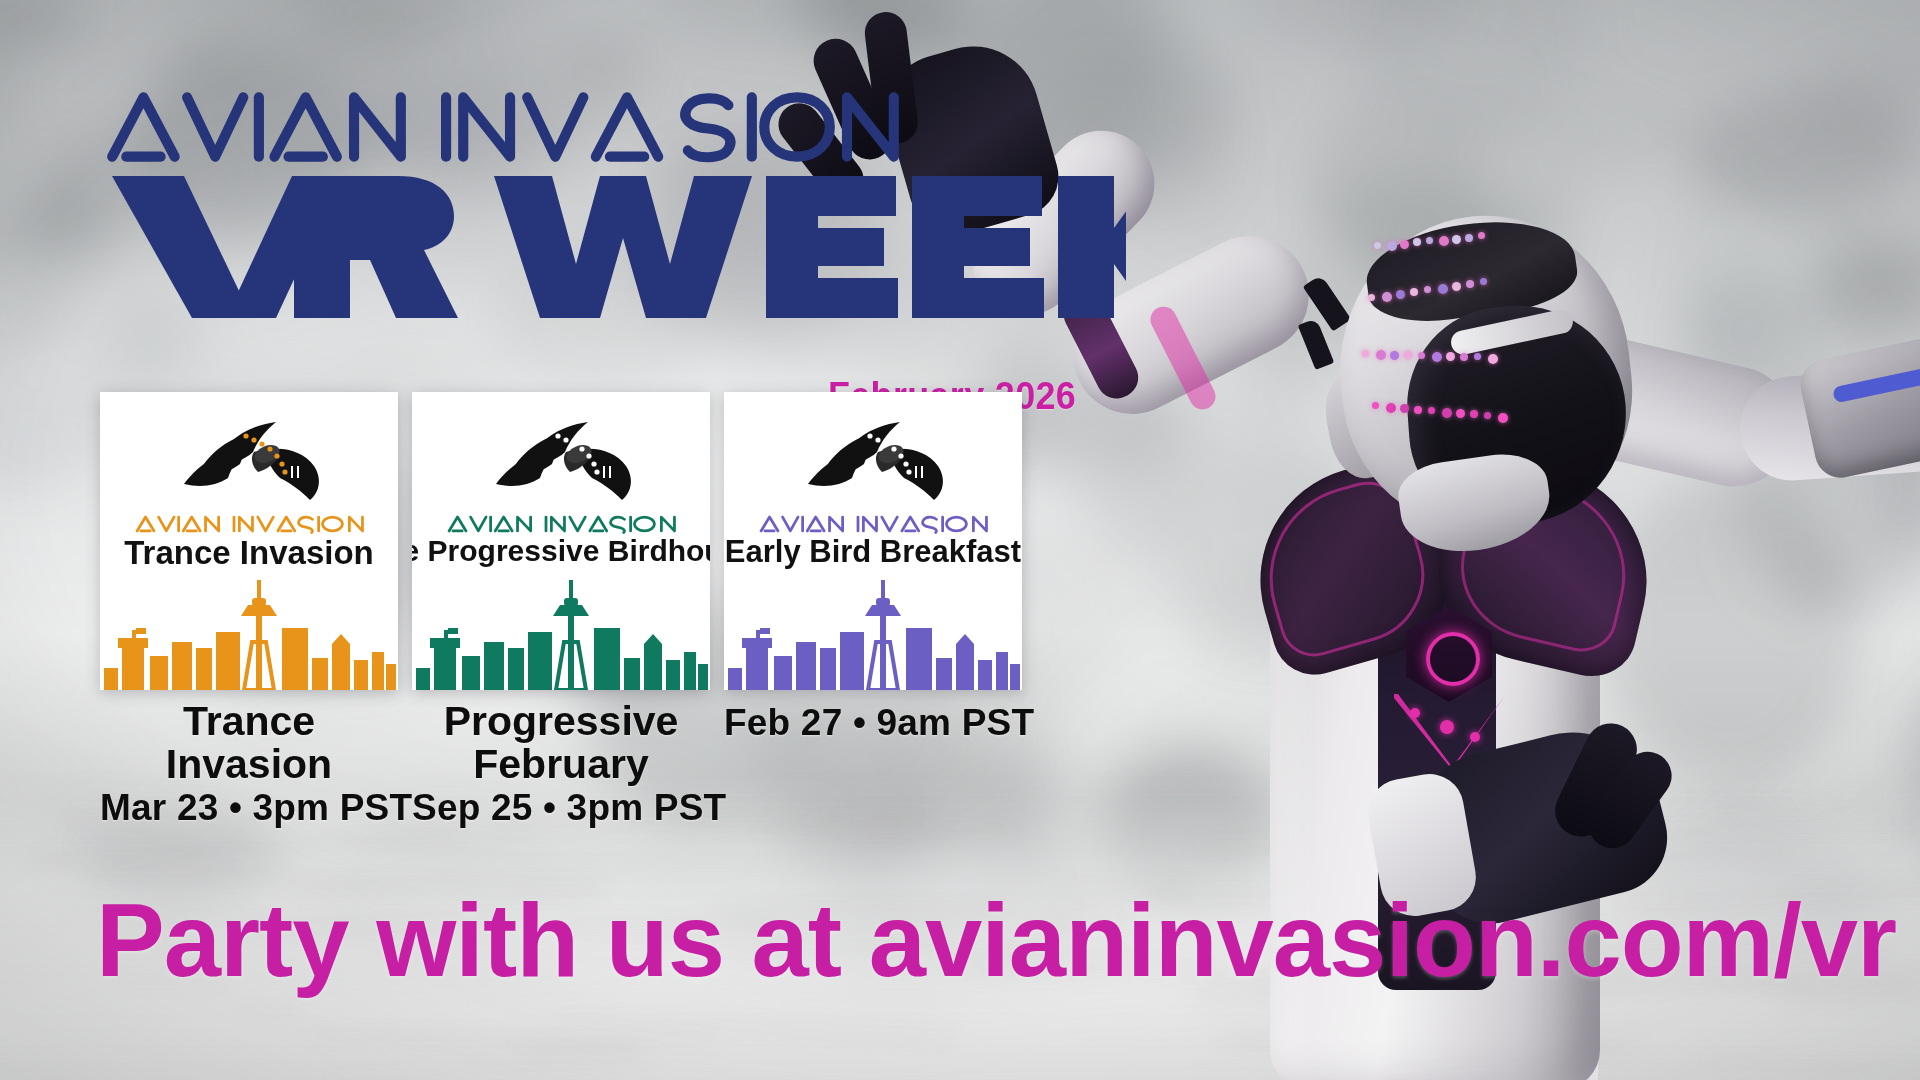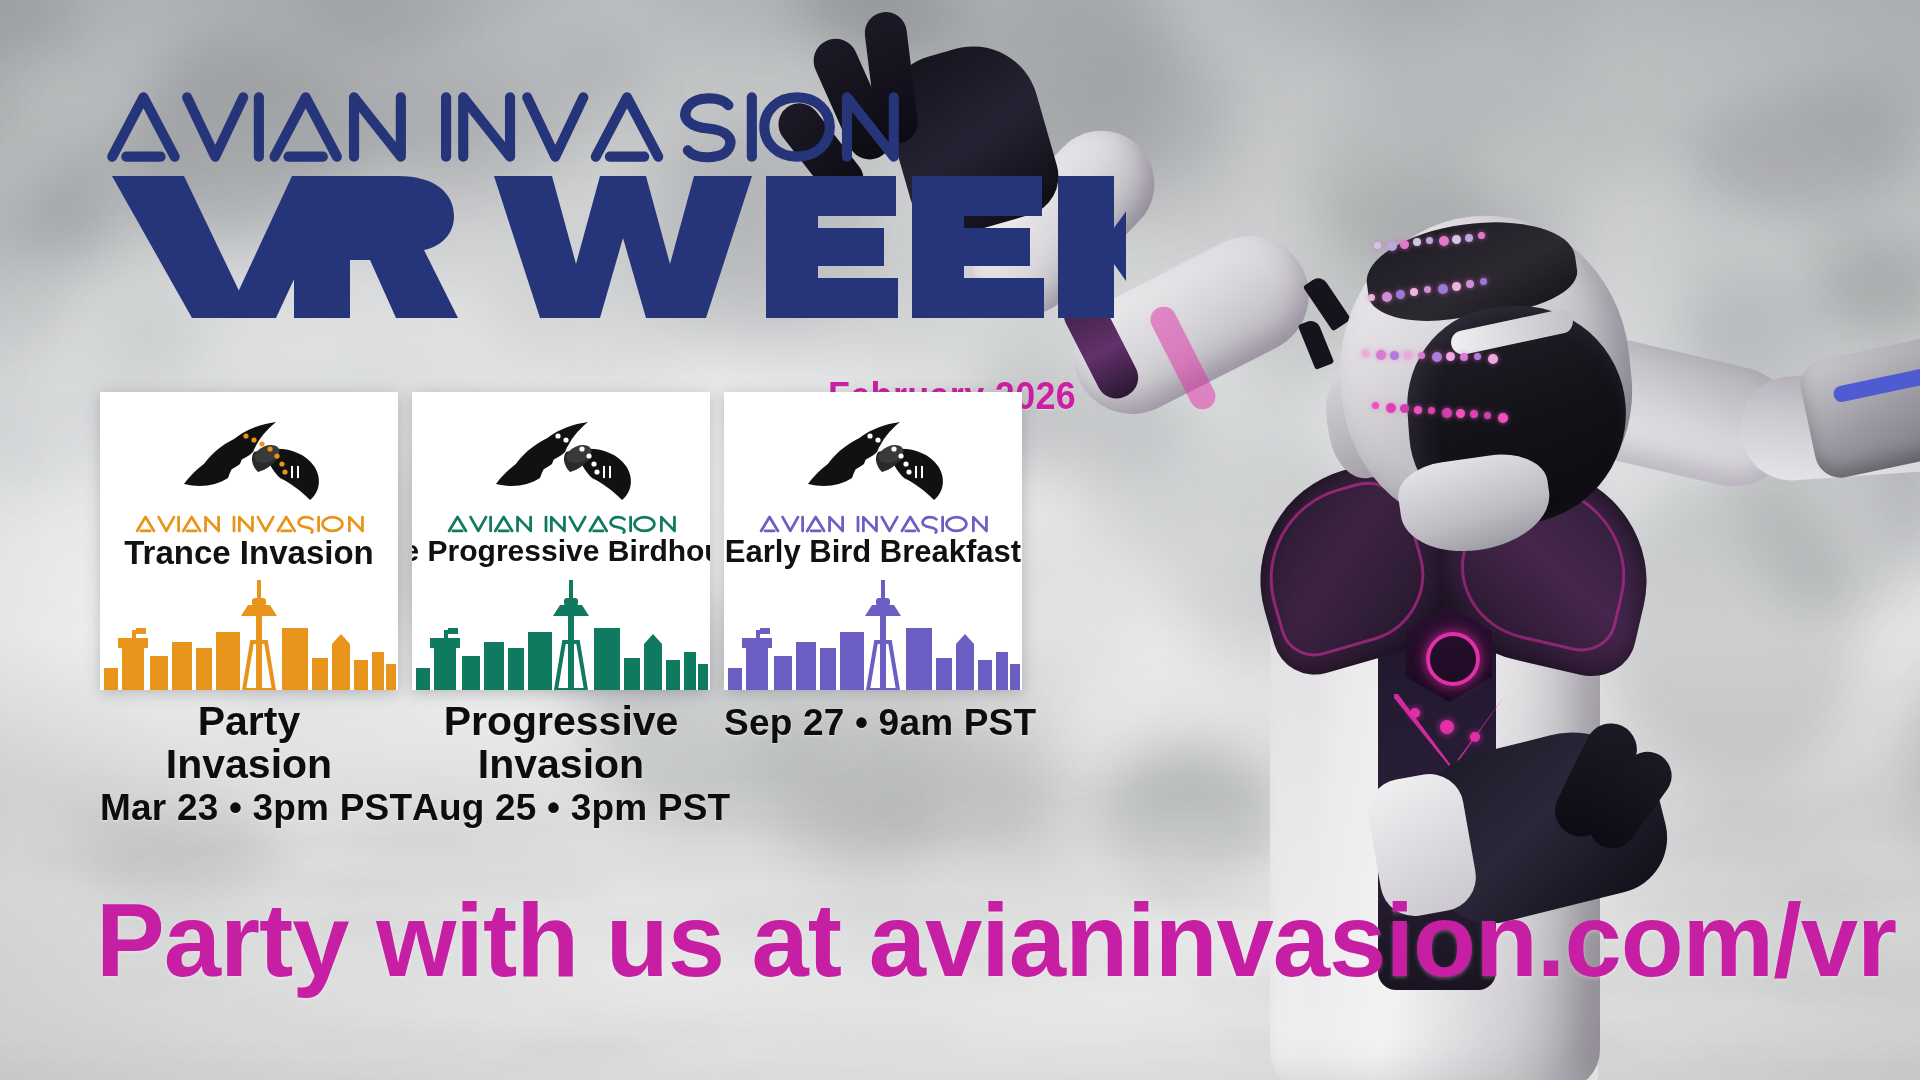--- a/index.html
+++ b/index.html
@@ -856,29 +856,29 @@
             <rect x="272" y="80" width="12" height="38"></rect>
             <rect x="286" y="92" width="10" height="26"></rect>
           </g>
         </svg>
       </div>
     </div>
   </div>
 
   <div class="captions">
     <div class="caption">
-      <div class="cap-title">Party
+      <div class="cap-title">Trance
 Invasion</div>
       <div class="cap-date">Mar 23 • 3pm PST</div>
     </div>
     <div class="caption">
       <div class="cap-title">Progressive
-Invasion</div>
-      <div class="cap-date">Aug 25 • 3pm PST</div>
+February</div>
+      <div class="cap-date">Sep 25 • 3pm PST</div>
     </div>
     <div class="caption">
-      <div class="cap-date">Sep 27 • 9am PST</div>
+      <div class="cap-date">Feb 27 • 9am PST</div>
     </div>
   </div>
 
   <div class="cta">Party with us at avianinvasion.com/vr</div>
 
 </div>
 
 </body></html>

